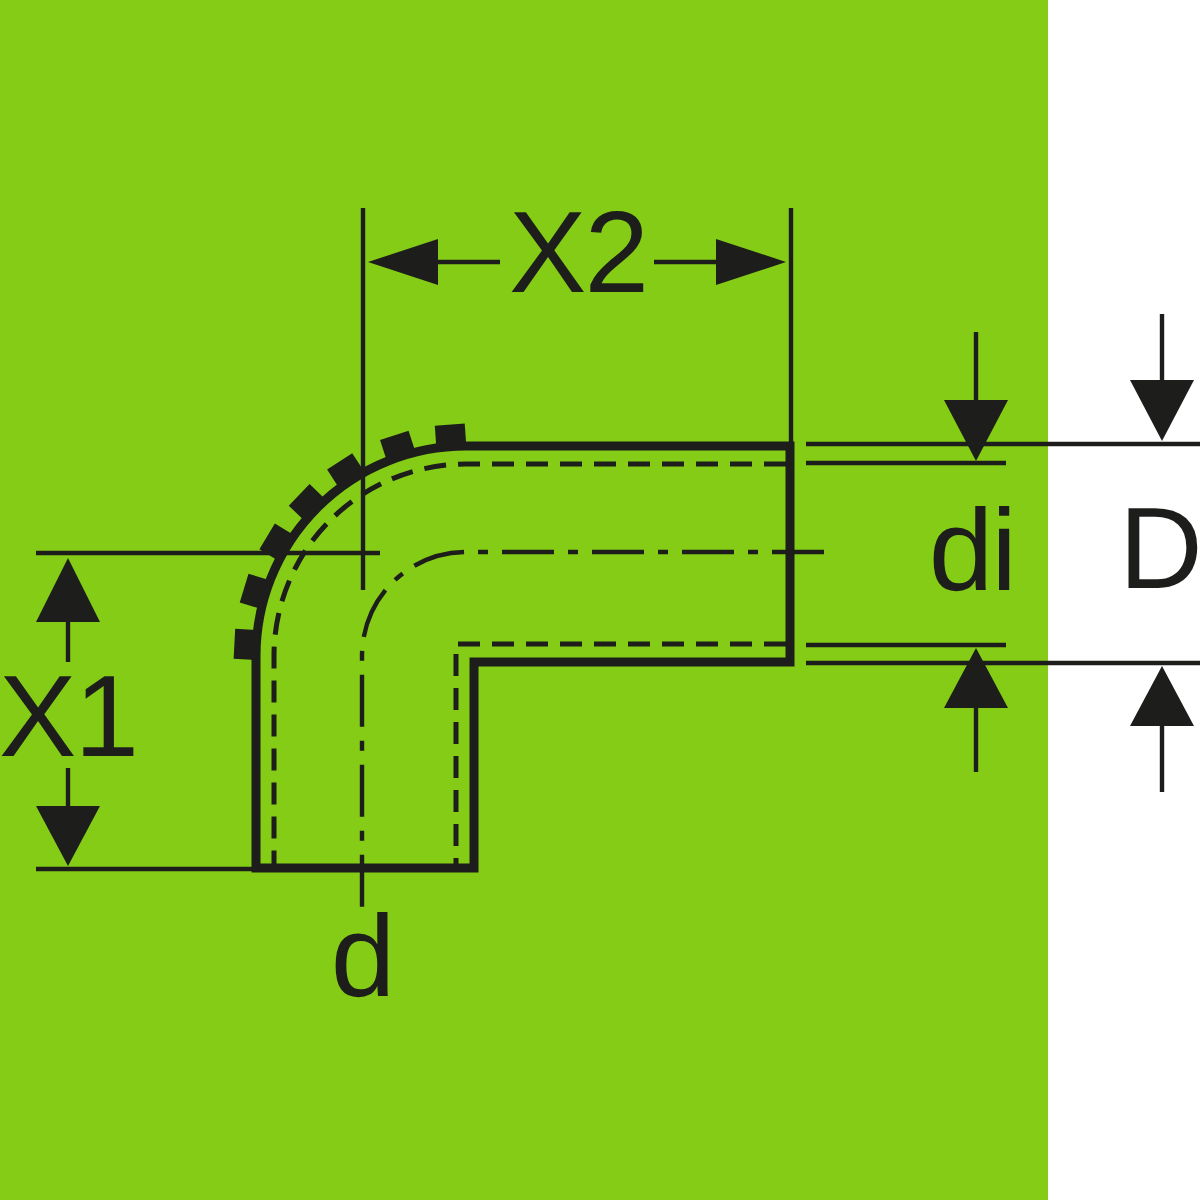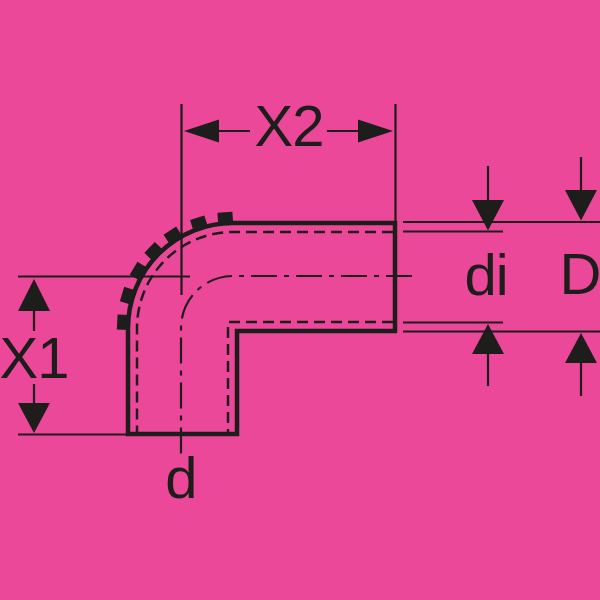--- a/index.html
+++ b/index.html
@@ -2,22 +2,22 @@
 <html><head>
 <meta charset="utf-8">
 <style>
   html, body {
     margin: 0; padding: 0;
     width: 600px; height: 600px;
     background: #ffffff;
   }
   .stage {
     position: relative;
-    width: 600px; height: 600px;
-    background: #ec4899;
+    width: 524px; height: 600px;
+    background: #84cc16;
   }
   svg { display: block; }
   svg text {
     font-family: "Liberation Sans", sans-serif;
     font-size: 58px;
     fill: #1d1d1b;
     letter-spacing: -1px;
   }
 </style>
 </head>

